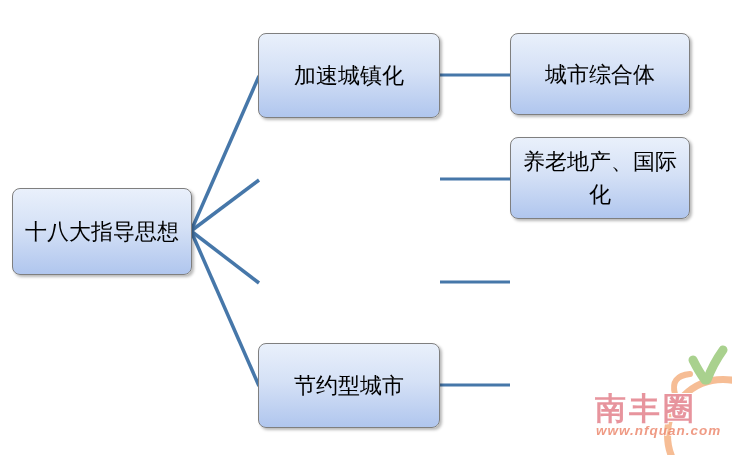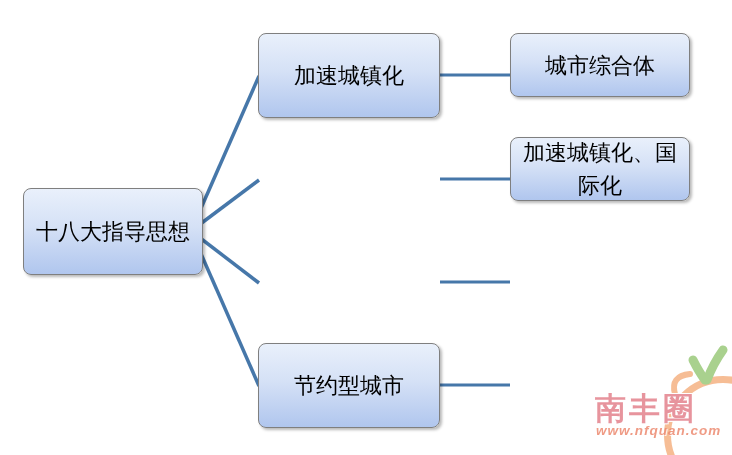--- a/index.html
+++ b/index.html
@@ -17,23 +17,23 @@
     border-radius:8px;
     background:linear-gradient(to bottom,#e9f0fb 0%,#d5e1f6 45%,#b0c6ee 100%);
     box-shadow:2px 2px 3px rgba(0,0,0,0.28);
     display:flex;align-items:center;justify-content:center;
     text-align:center;
     color:#000000;
     font-size:22px;
     line-height:33px;
     padding:4px 10px;
   }
-  .node-root{left:23px;top:188px;width:180px;height:87px;}
+  .node-root{left:12px;top:188px;width:180px;height:87px;}
   .node-mid{left:258px;width:182px;height:85px;}
-  .node-leaf{left:510px;width:180px;height:64px;}
+  .node-leaf{left:510px;width:180px;height:82px;}
   .row0{top:33px;}
   .row1{top:137px;}
   .row2{top:240px;}
   .row3{top:343px;}
   #connectors{position:absolute;left:0;top:0;pointer-events:none;}
   
   .wm{position:absolute;pointer-events:none;}
   .wm-ring{
     left:664px;top:376px;width:104px;height:104px;
     border:7px solid rgba(244,177,131,0.85);
@@ -84,21 +84,21 @@
     <span>加速城镇化</span>
   </div>
   <div class="node node-mid row3">
     <span>节约型城市</span>
   </div>
 
   <div class="node node-leaf row0">
     <span>城市综合体</span>
   </div>
   <div class="node node-leaf row1">
-    <span>加速城镇化、国际化</span>
+    <span>养老地产、国际化</span>
   </div>
 
   <div class="wm wm-ring"></div>
   <svg class="wm wm-leaf" width="50" height="44">
     <path d="M10,16 Q16,28 22,36" stroke="#a9d18e" stroke-width="9" stroke-linecap="round" fill="none"></path>
     <path d="M40,6 Q30,20 24,36" stroke="#a9d18e" stroke-width="9" stroke-linecap="round" fill="none"></path>
   </svg>
   <svg class="wm wm-stem" width="30" height="28">
     <path d="M24,4 Q4,6 9,24" stroke="rgba(244,177,131,0.85)" stroke-width="6" stroke-linecap="round" fill="none"></path>
   </svg>

